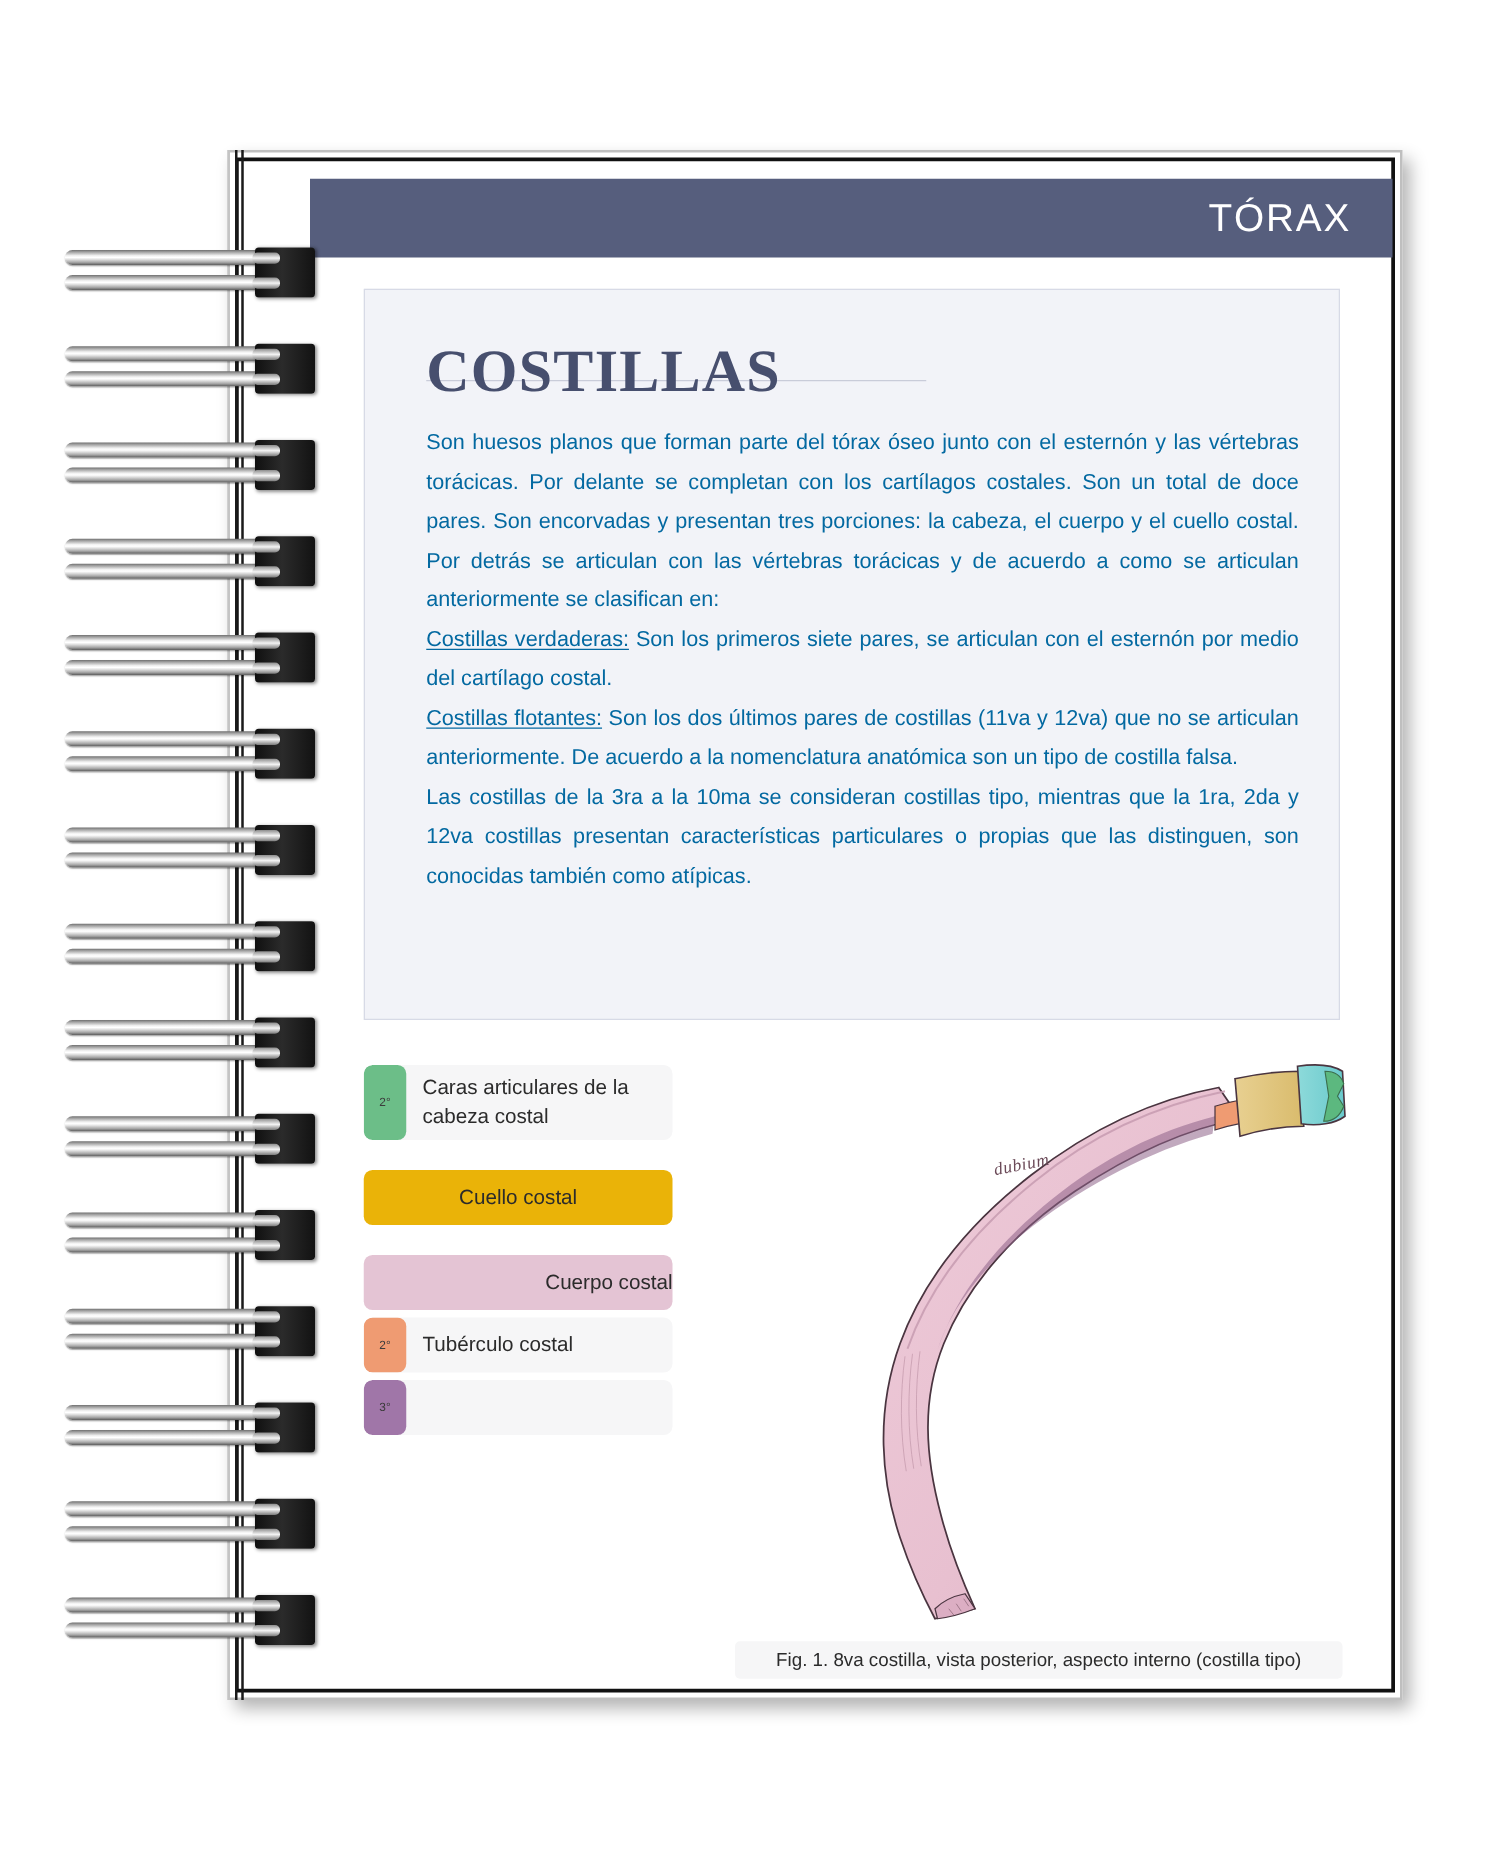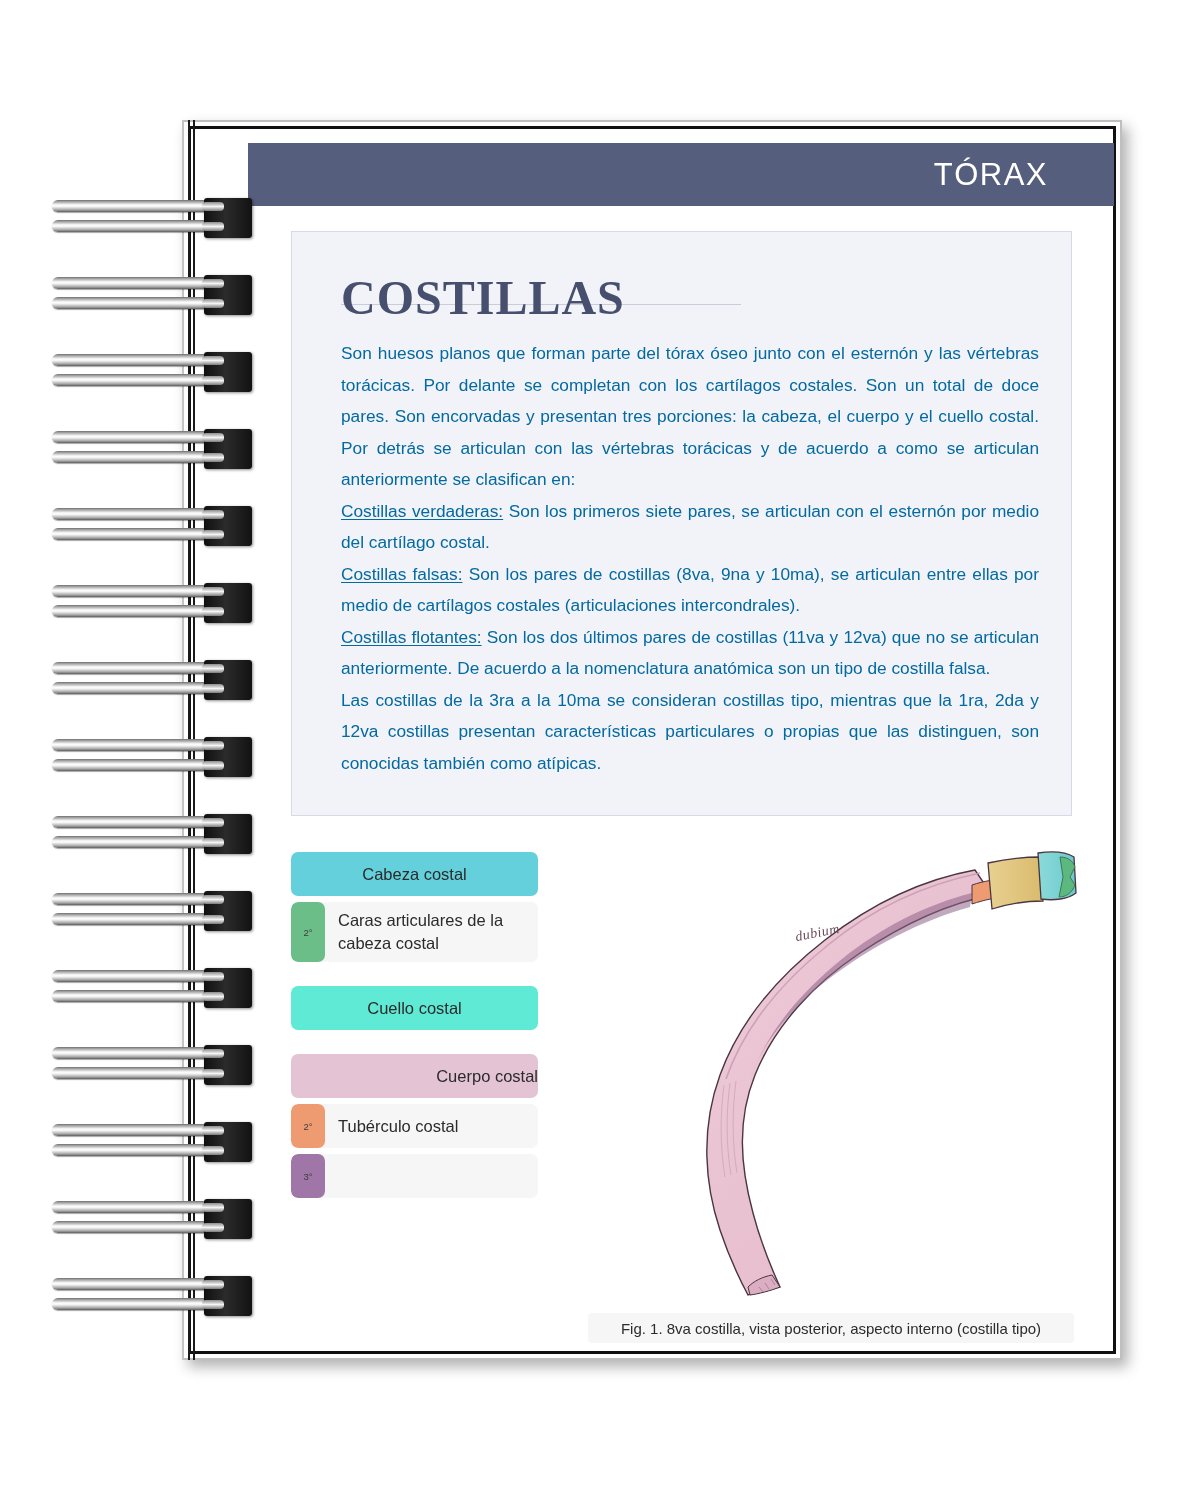--- a/index.html
+++ b/index.html
@@ -88,21 +88,21 @@
     left:248px; top:143px;
     width:866px; height:63px;
     background:#565e7d;
     display:flex; align-items:center; justify-content:flex-end;
     z-index:3;
   }
   #header-title{
     color:#ffffff;
     font-size:31px;
     letter-spacing:1.5px;
-    padding-right:66px;
+    padding-right:33px;
     font-family:"Liberation Sans", sans-serif;
   }
 
   
   #text-card{
     position:absolute;
     left:291px; top:231px;
     width:781px; height:585px;
     background:#f2f3f8;
     border:1px solid #d7dae6;
@@ -339,44 +339,36 @@
   <h1 id="section-title">
     <span id="section-title-rule"></span>
     <span>COSTILLAS</span>
   </h1>
   <p class="body-par">Son huesos planos que forman parte del tórax óseo junto con el esternón y las vértebras torácicas. Por delante se completan con los cartílagos costales. Son un total de doce pares. Son encorvadas y presentan tres porciones: la cabeza, el cuerpo y el cuello costal. Por detrás se articulan con las vértebras torácicas y de acuerdo a como se articulan anteriormente se clasifican en:</p>
 
   <p class="body-par">
     <span class="lead">Costillas verdaderas:</span><span> Son los primeros siete pares, se articulan con el esternón por medio del cartílago costal.</span>
   </p>
   <p class="body-par">
-    <span class="lead">Costillas falsas:</span><span> Son los pares de costillas (8va, 9na y 10ma), se articulan entre ellas por medio de cartílagos costales (articulaciones intercondrales).</span>
-  </p>
-  <p class="body-par">
     <span class="lead">Costillas flotantes:</span><span> Son los dos últimos pares de costillas (11va y 12va) que no se articulan anteriormente. De acuerdo a la nomenclatura anatómica son un tipo de costilla falsa.</span>
   </p>
 
   <p class="body-par">Las costillas de la 3ra a la 10ma se consideran costillas tipo, mientras que la 1ra, 2da y 12va costillas presentan características particulares o propias que las distinguen, son conocidas también como atípicas.</p>
 </div>
 
 <div id="legend">
-    <div class="legend-row">
-      <div class="legend-full" style="background: rgb(99, 208, 220);">
-        <span>Cabeza costal</span>
-      </div>
-    </div>
     <div class="legend-row">
       <div class="legend-sub">
         <div class="legend-chip" style="background: rgb(108, 190, 136);">2°</div>
         <div class="legend-sub-label">Caras articulares de la cabeza costal</div>
       </div>
     </div>
     <div class="gap"></div>
     <div class="legend-row">
-      <div class="legend-full" style="background: #5eead4;">
+      <div class="legend-full" style="background: #eab308;">
         <span>Cuello costal</span>
       </div>
     </div>
     <div class="gap"></div>
     <div class="legend-row">
       <div class="legend-full" style="background: rgb(228, 196, 212); justify-content: flex-end;">
         <span>Cuerpo costal</span>
       </div>
     </div>
     <div class="legend-row">

